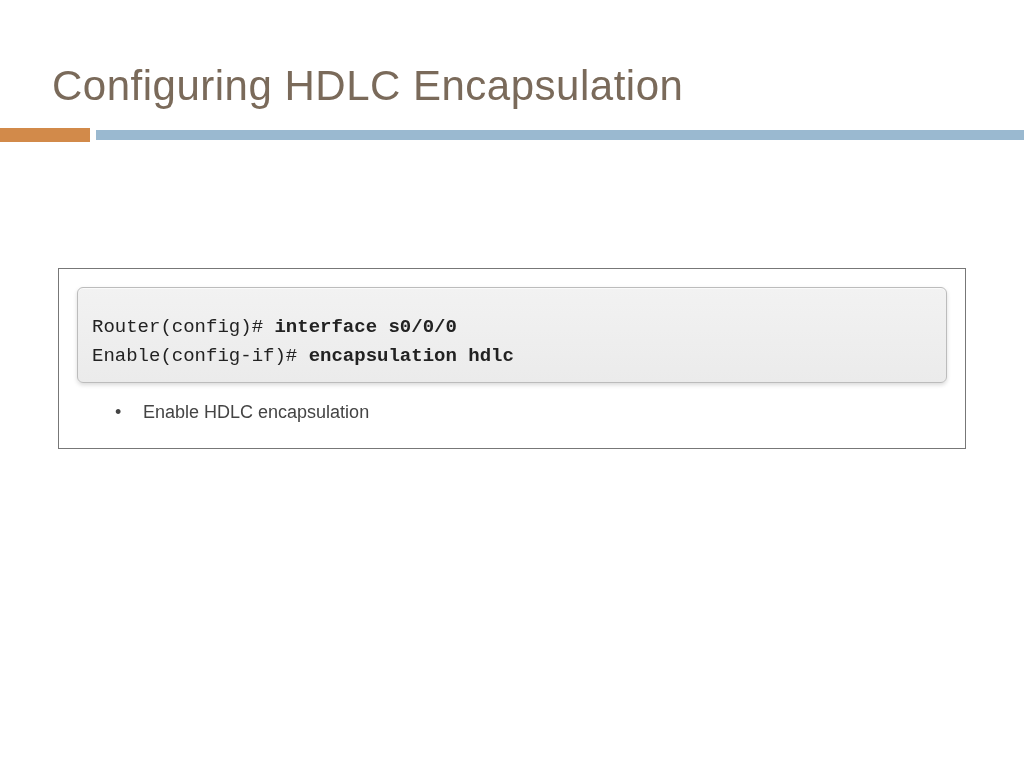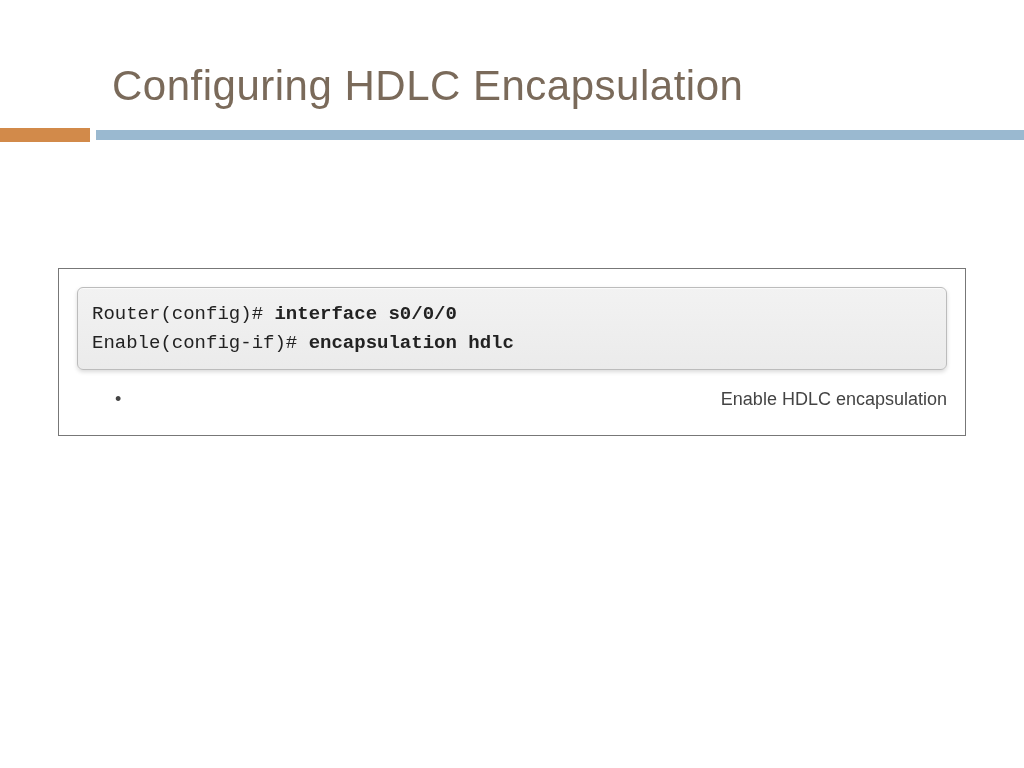--- a/index.html
+++ b/index.html
@@ -11,24 +11,23 @@
       width: 1024px;
       height: 768px;
       background: #ffffff;
       font-family: Arial, Helvetica, sans-serif;
       position: relative;
     }
     .slide-title {
       font-size: 42px;
       font-weight: 400;
       color: #7a6a5a;
-      padding: 62px 0 18px 72px;
+      padding: 62px 0 18px 52px;
       font-family: "Century Gothic", "Futura", Arial, sans-serif;
       letter-spacing: 0.5px;
-      margin-left: 40px;
     }
     .accent-bar {
       display: flex;
       width: 100%;
       height: 14px;
     }
     .accent-orange {
       width: 90px;
       background: #d28a4a;
       margin-left: 0;
@@ -47,40 +46,39 @@
       top: 268px;
       width: 908px;
       border: 1px solid #777;
       background: #ffffff;
       padding: 18px 18px 22px 18px;
     }
     .terminal-panel {
       background: linear-gradient(to bottom, #f2f2f2, #ebebeb);
       border: 1px solid #bcbcbc;
       border-radius: 6px;
-      padding: 12px 14px 12px 14px;
+      padding: 25px 14px 12px 14px;
       box-shadow: 0 2px 4px rgba(0,0,0,0.15), inset 0 1px 0 rgba(255,255,255,0.6);
       font-family: "Courier New", Courier, monospace;
       font-size: 19px;
       color: #222;
       line-height: 1.5;
     }
     .terminal-line {
       white-space: pre;
     }
     .terminal-line .cmd {
       font-weight: bold;
     }
     .bullets {
       margin-top: 16px;
       padding-left: 38px;
       font-family: Arial, Helvetica, sans-serif;
       font-size: 18px;
       color: #444;
-      text-align: right;
     }
     .bullets li {
       list-style: none;
       position: relative;
       padding-left: 28px;
       line-height: 1.5;
     }
     .bullets li::before {
       content: "•";
       position: absolute;

